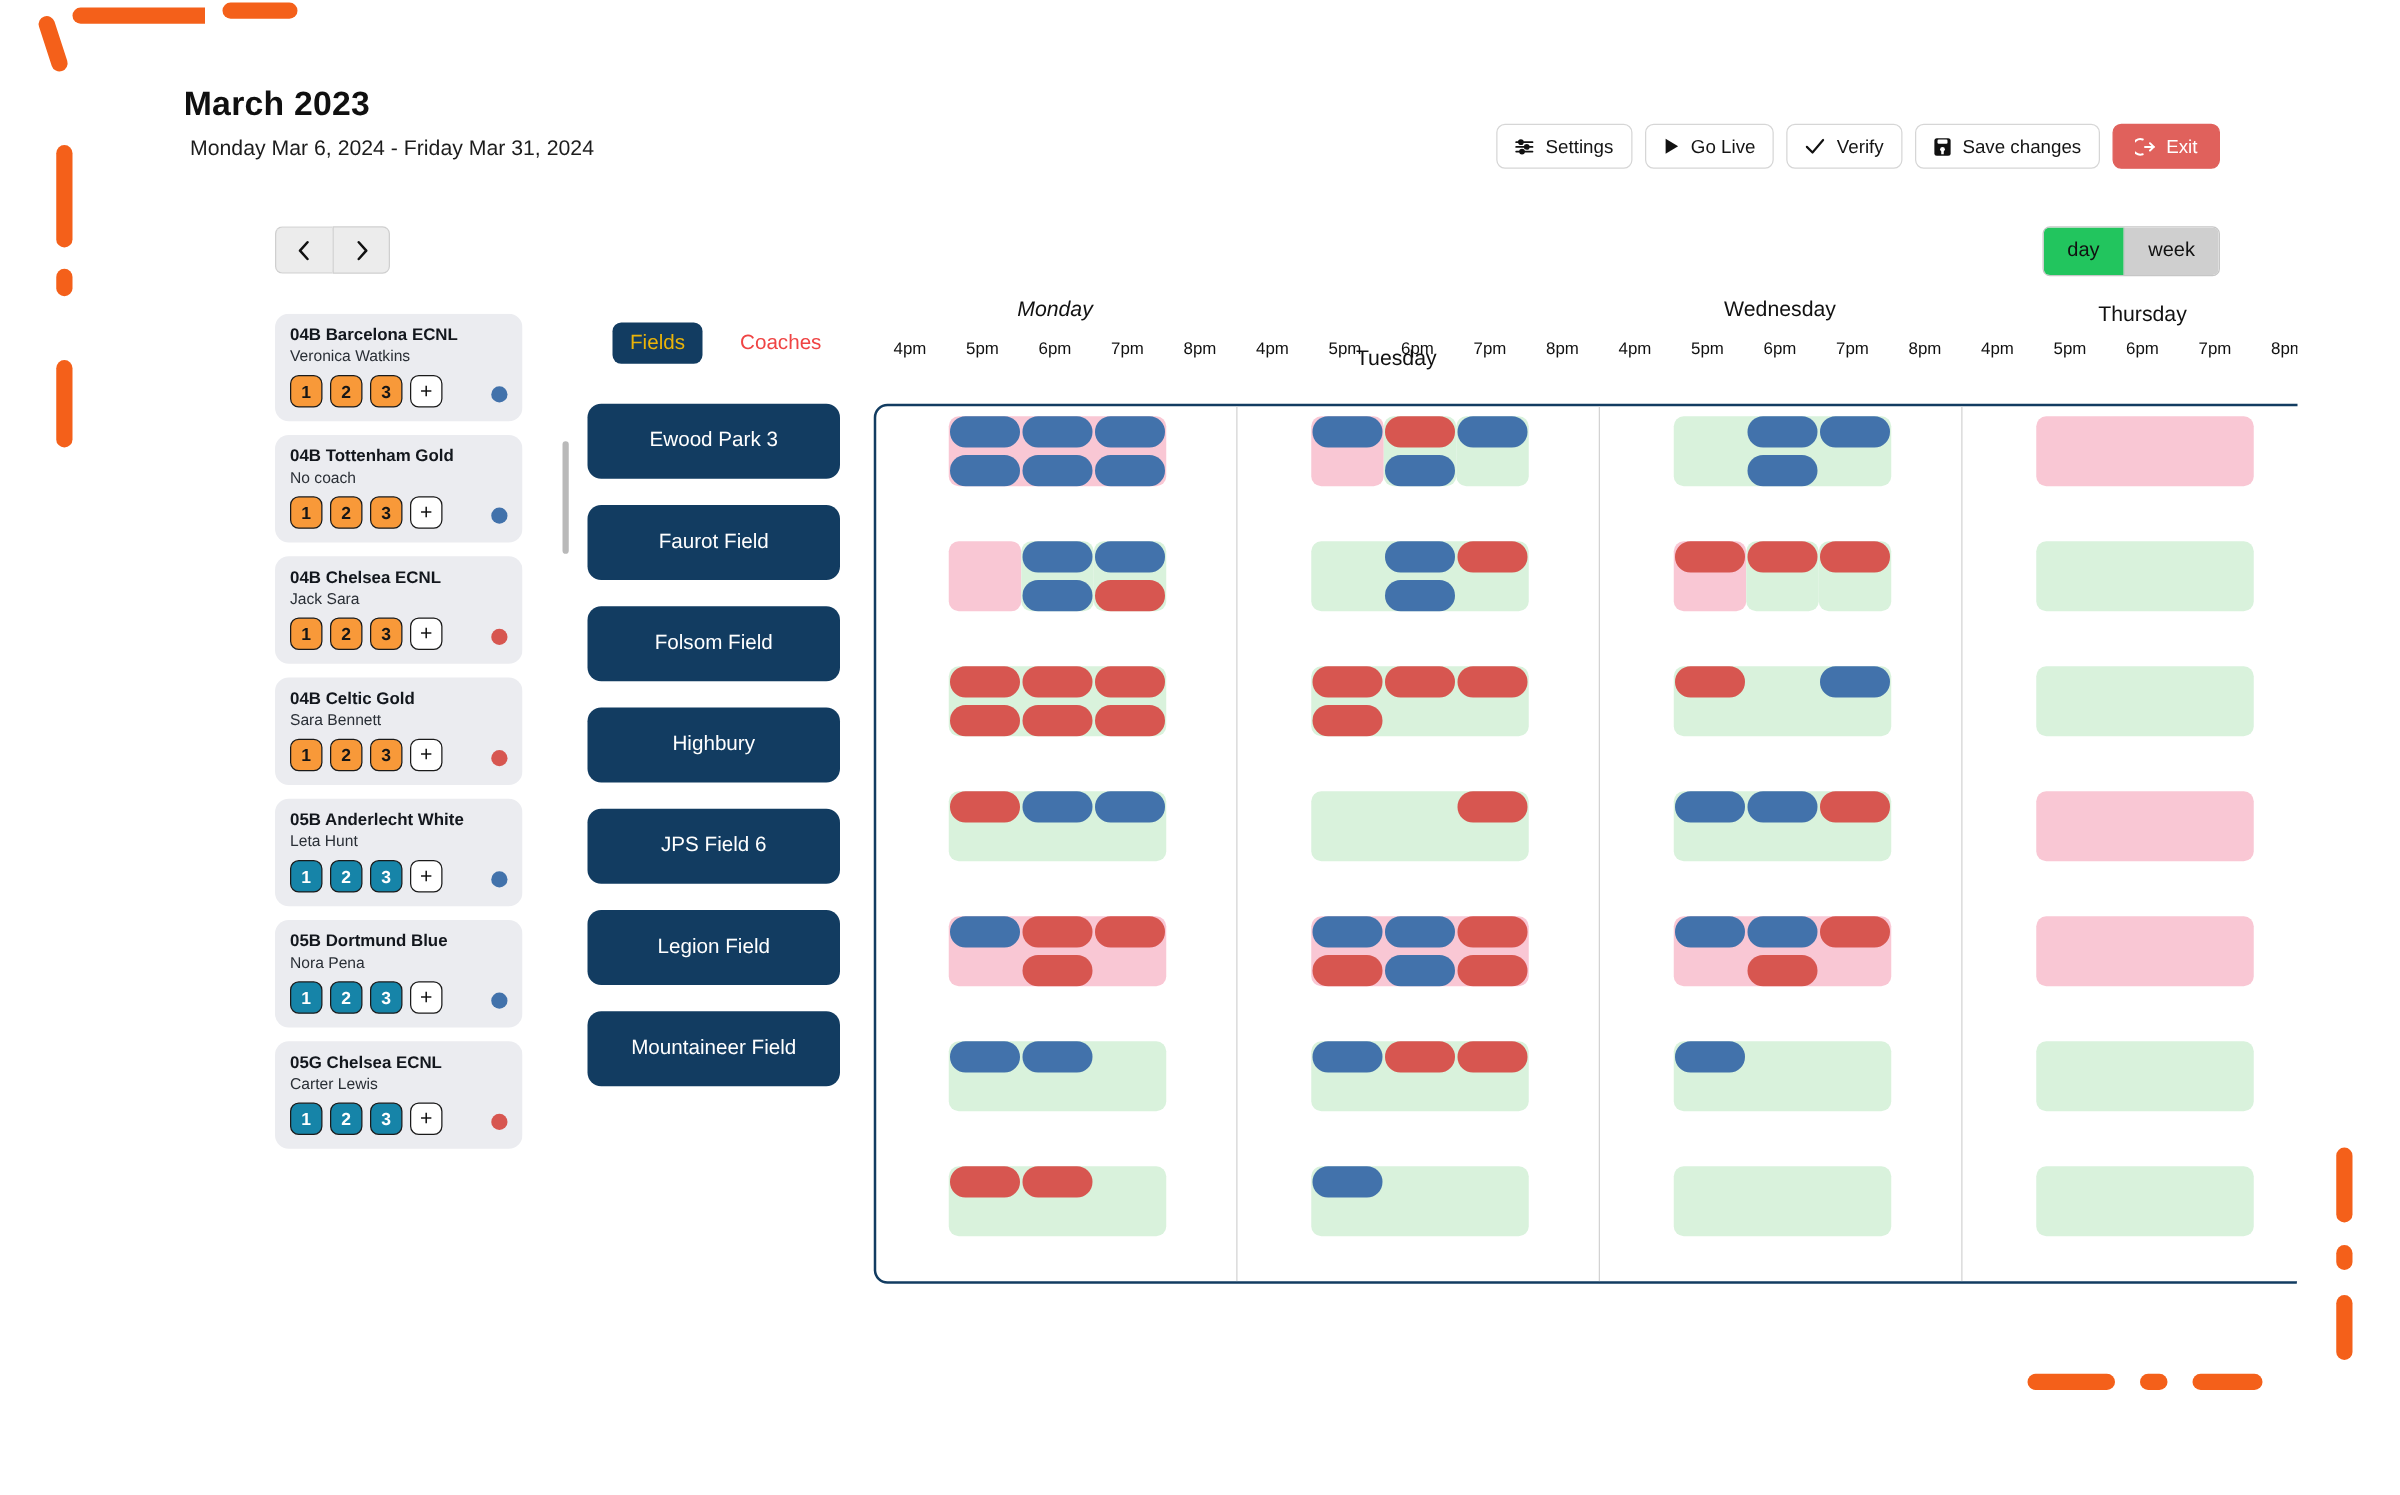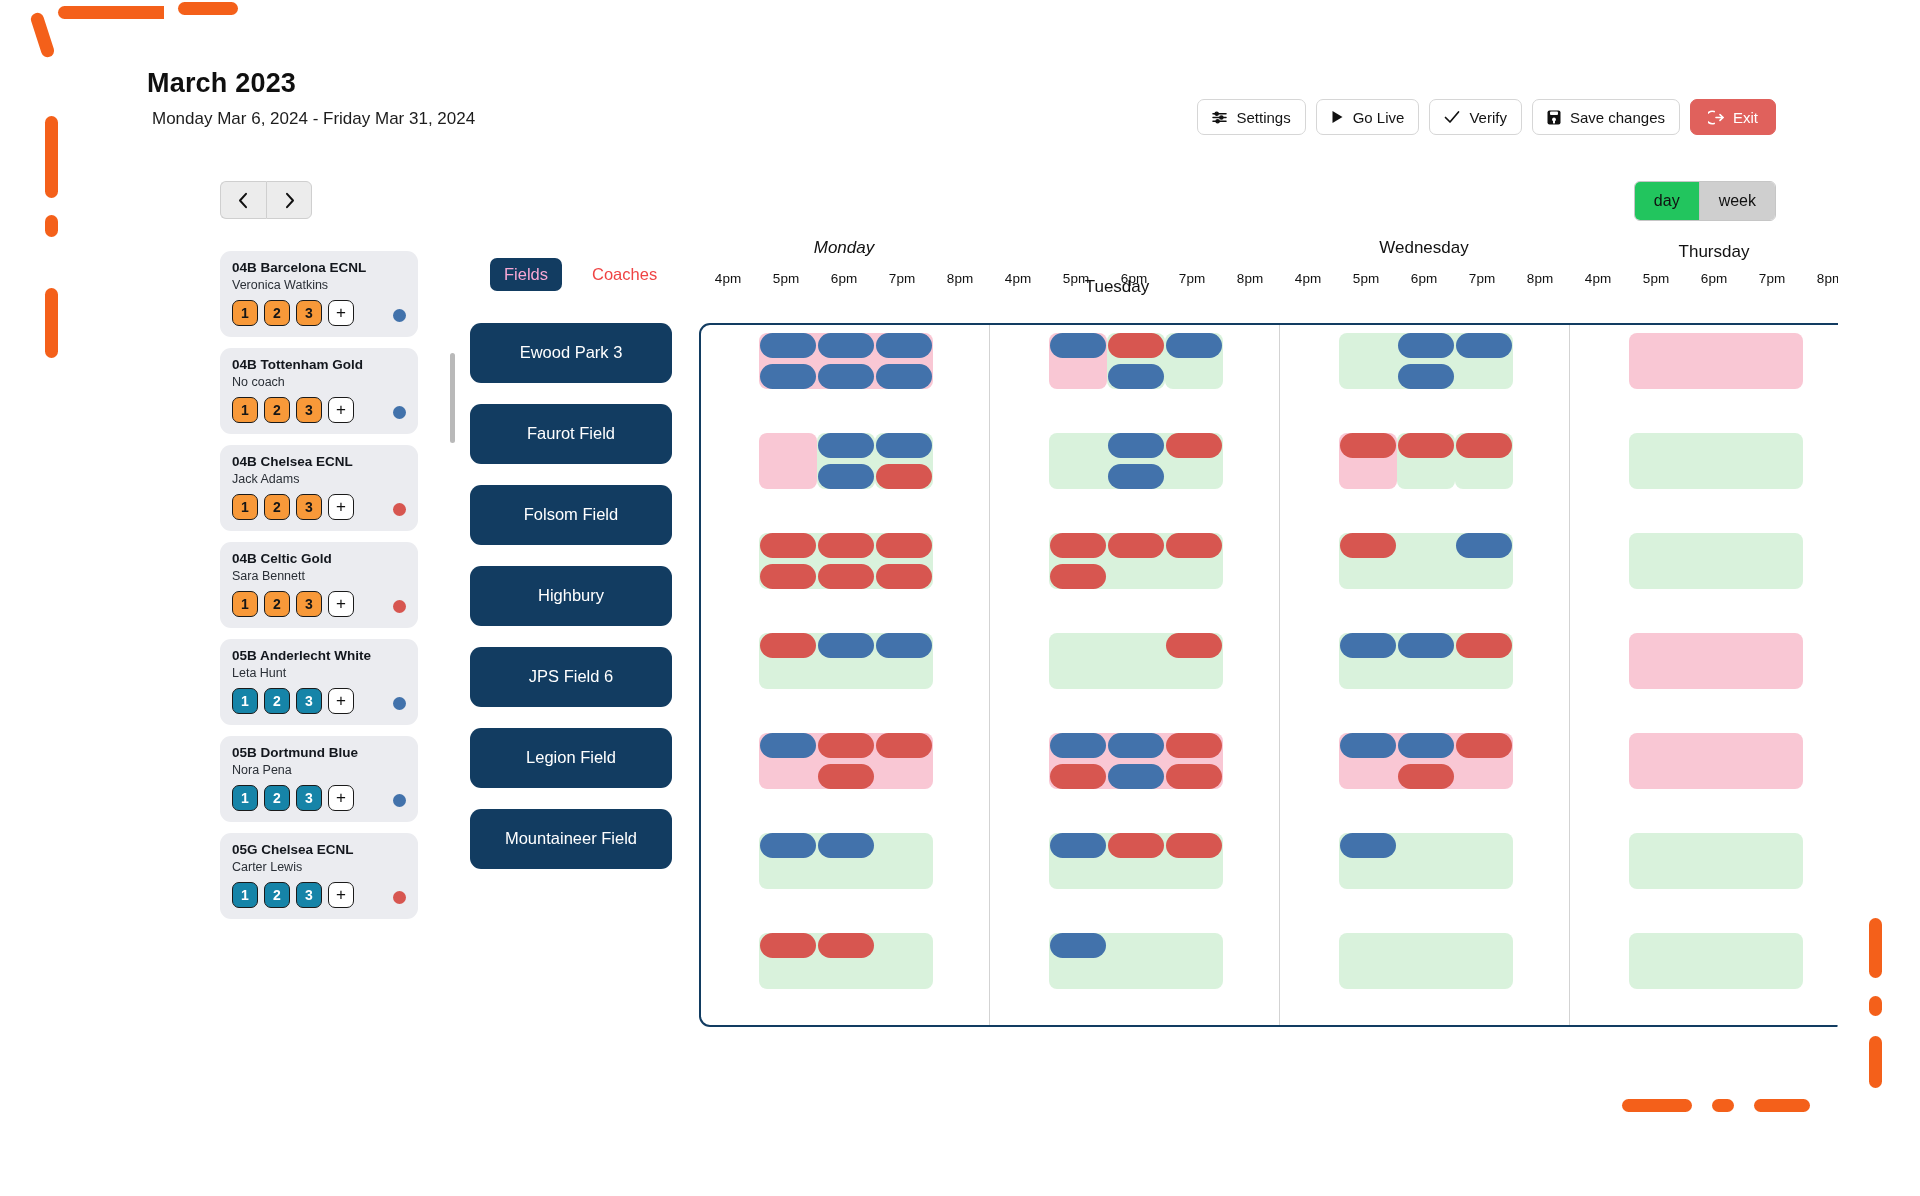--- a/index.html
+++ b/index.html
@@ -108,21 +108,21 @@
   .tscroll {
     position: absolute; left: 368px; top: 320px;
     width: 5px; height: 90px; background: #b9b9b9; border-radius: 3px;
   }
 
   
   .tabs { position: absolute; left: 408px; top: 225px; display: flex; align-items: center; gap: 16px; }
   .tab {
     font-size: 16.5px; padding: 7px 14px; border-radius: 7px; cursor: pointer;
   }
-  .tab.active { background: #123c61; color: #f9a8d4; }
+  .tab.active { background: #123c61; color: #eab308; }
   .tab.link { color: #ef4444; }
 
   #fields { position: absolute; left: 388px; top: 290px; width: 202px; }
   .field-btn {
     height: 60px; margin-bottom: 21px;
     background: #123c61; color: #fff; border-radius: 11px;
     display: flex; align-items: center; justify-content: center; text-align: center;
     font-size: 16.5px; line-height: 1.16; cursor: pointer; padding: 0 8px;
   }
 
@@ -272,21 +272,21 @@
           <div class="badges">
             <div class="badge orange">1</div>
             <div class="badge orange">2</div>
             <div class="badge orange">3</div>
             <div class="badge add">+</div>
           </div>
           <div class="dot" style="background: rgb(66, 114, 171);"></div>
         </div>
         <div class="team-card">
           <div class="team-name">04B Chelsea ECNL</div>
-          <div class="team-coach">Jack Adams</div>
+          <div class="team-coach">Jack Sara</div>
           <div class="badges">
             <div class="badge orange">1</div>
             <div class="badge orange">2</div>
             <div class="badge orange">3</div>
             <div class="badge add">+</div>
           </div>
           <div class="dot" style="background: rgb(215, 86, 80);"></div>
         </div>
         <div class="team-card">
           <div class="team-name">04B Celtic Gold</div>

